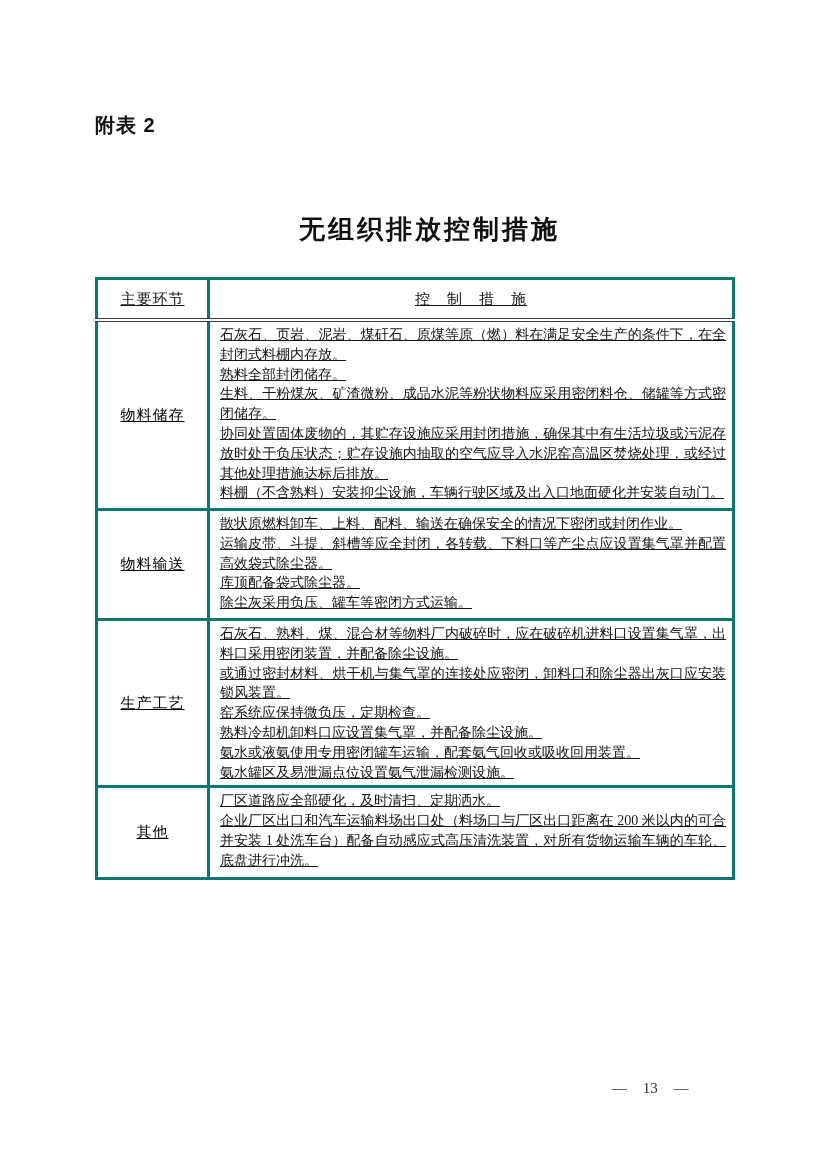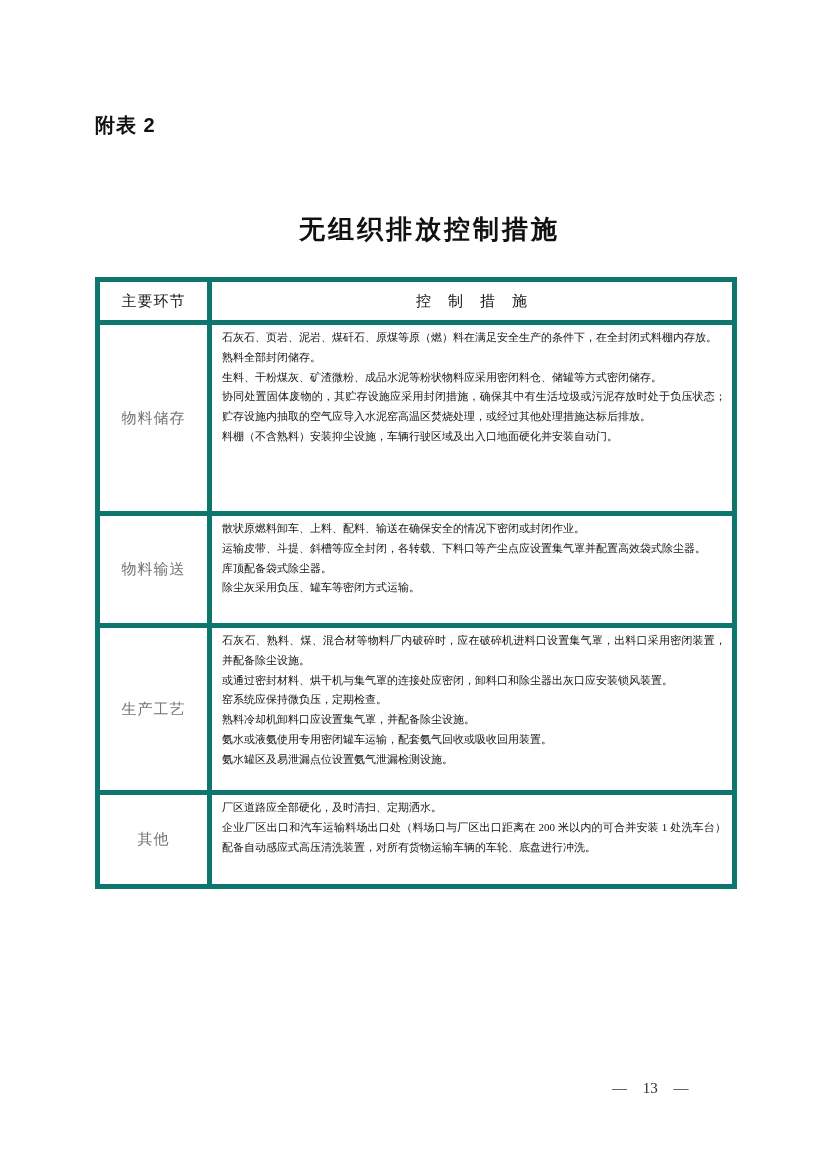--- a/index.html
+++ b/index.html
@@ -40,41 +40,42 @@
     position: absolute;
     left: 95px;
     top: 277px;
     width: 637px;
     border-collapse: collapse;
     table-layout: fixed;
   }
   .col-stage   { width: 112px; }
   .col-measures{ width: 525px; }
   .main-table th, .main-table td {
-    border: 5px solid #0f766e;
+    border: 3px solid #0f766e;
     vertical-align: middle;
     font-weight: normal;
+    text-decoration: underline;
   }
   .main-table thead th {
     height: 36px;
     font-size: 15px;
     text-align: center;
     border-bottom: 4px double #3c3c3c; 
     letter-spacing: 1px;
     color: #141414;
   }
   td.stage-cell {
     text-align: center;
     font-size: 15px;
     letter-spacing: 1px;
-    color: #737373;
+    color: #000000;
   }
   td.measures-cell {
     padding: 3px 6px 3px 10px;
-    font-size: 11px;
+    font-size: 14px;
     line-height: 19.8px;
     vertical-align: top;
     color: #141414;
   }
   td.measures-cell p {
     margin: 0;
     text-align: justify;
   }
   tbody tr:nth-child(1) td { height: 180px; }
   tbody tr:nth-child(2) td { height: 101px; }

